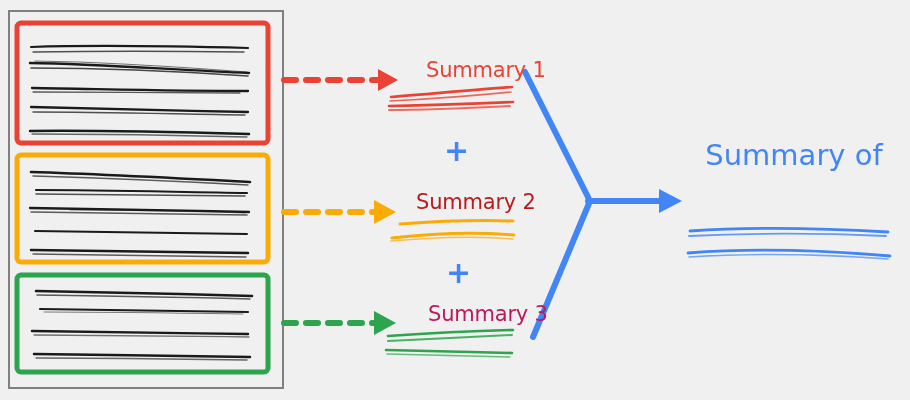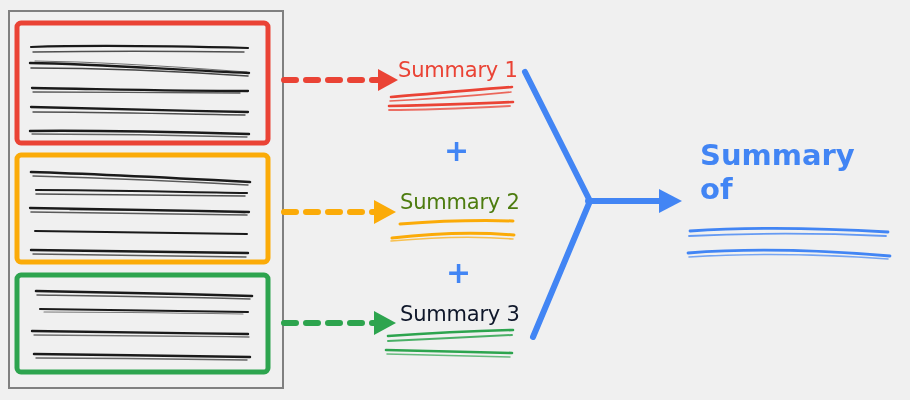--- a/index.html
+++ b/index.html
@@ -31,25 +31,26 @@
   .lbl {
     position: absolute;
     white-space: nowrap;
     font-family: "DejaVu Sans", "Liberation Sans", sans-serif;
     font-weight: 400;
     letter-spacing: -0.2px;
     line-height: 1;
   }
   .sum-label {
     font-size: 21px;
+    margin-left: 28px;
   }
   .final-label {
     font-size: 29px;
-    font-weight: 700;
-    text-align: left;
+    font-weight: 400;
+    text-align: center;
     line-height: 1.18;
   }
   .plus {
     position: absolute;
     font-size: 30px;
     font-weight: 700;
     line-height: 1;
     font-family: "DejaVu Sans", "Liberation Sans", sans-serif;
   }
 </style>
@@ -150,23 +151,23 @@
     <g stroke="#4285F4" fill="none" stroke-linecap="round">
       <path d="M690,231 C750,227 820,228 888,232" stroke-width="2.8"></path>
       <path d="M689,236 C750,233 820,233 886,236" stroke-width="1.8" opacity="0.8"></path>
       <path d="M688,253 C750,248 820,250 890,256" stroke-width="2.8"></path>
       <path d="M689,257 C750,253 820,254 888,259" stroke-width="1.6" opacity="0.7"></path>
     </g>
   </svg>
 
   <div class="lbl sum-label" style="left:398px; top:60px; color:#EA4335;">Summary 1</div>
 
-  <div class="lbl sum-label" style="left:400px; top:192px; color:#4d7c0f;">Summary 2</div>
+  <div class="lbl sum-label" style="left:388px; top:192px; color:#b91c1c;">Summary 2</div>
 
-  <div class="lbl sum-label" style="left:400px; top:304px; color:#0f172a;">Summary 3</div>
+  <div class="lbl sum-label" style="left:400px; top:304px; color:#be185d;">Summary 3</div>
 
   <div class="plus" style="left:444px; top:136px; color:#4285F4;">+</div>
 
   <div class="plus" style="left:446px; top:258px; color:#4285F4;">+</div>
 
   <div style="position:absolute; left:700px; top:138px; width:188px; color:#4285F4;">
     <div class="final-label">Summary of</div>
   </div>
 
 </div>

